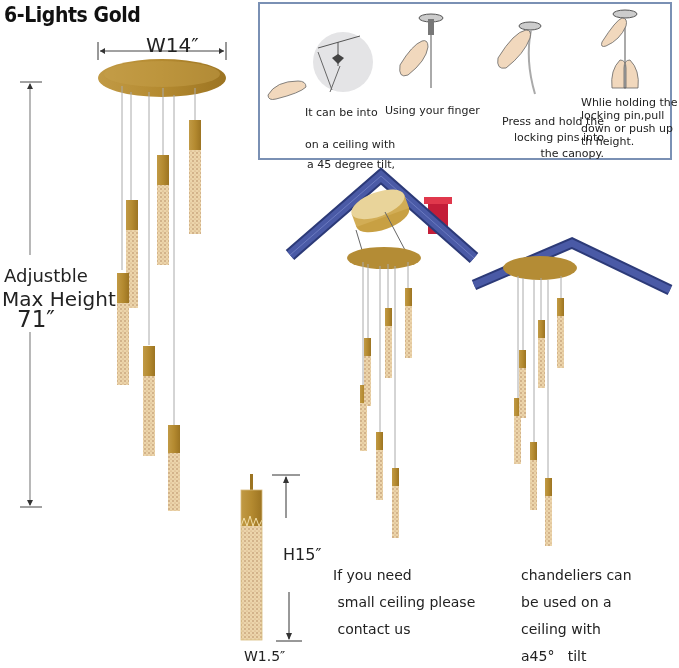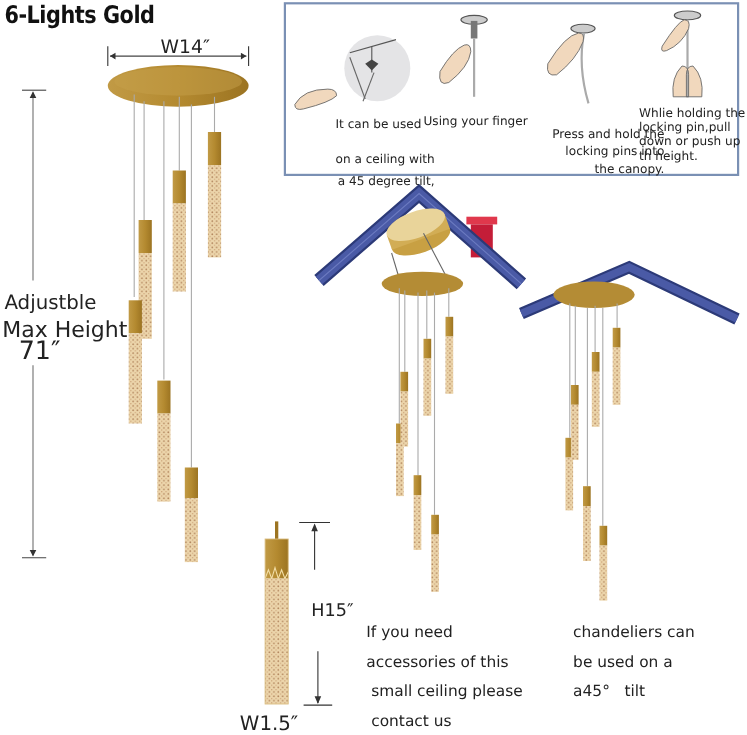--- a/index.html
+++ b/index.html
@@ -16,21 +16,21 @@
 <body>
 
 <div class="abs title">6-Lights Gold</div>
 
 <svg style="left:0;top:0;width:679px;height:668px;pointer-events:none">
   <line x1="98" y1="42" x2="98" y2="60" stroke="#333" stroke-width="1"></line>
   <line x1="226" y1="42" x2="226" y2="60" stroke="#333" stroke-width="1"></line>
   <line x1="100" y1="51" x2="224" y2="51" stroke="#444" stroke-width="1"></line>
   <path d="M100 51 l5 -3 v6z M224 51 l-5 -3 v6z" fill="#333"></path>
 </svg>
-<div class="abs dim-text" style="left:146px;top:33px;font-size:17px;">W14″</div>
+<div class="abs dim-text" style="left:146px;top:33px;font-size:20px;">W14″</div>
 
 <svg style="left:0;top:0;width:679px;height:668px;pointer-events:none">
   <line x1="20" y1="82" x2="42" y2="82" stroke="#444"></line>
   <line x1="20" y1="507" x2="42" y2="507" stroke="#444"></line>
   <line x1="30" y1="84" x2="30" y2="255" stroke="#888" stroke-width="1.2"></line>
   <line x1="30" y1="332" x2="30" y2="505" stroke="#888" stroke-width="1.2"></line>
   <path d="M30 83 l-3 6 h6z M30 506 l-3 -6 h6z" fill="#333"></path>
 </svg>
 <div class="abs dim-text" style="left:4px;top:265px;font-size:18px;">Adjustble</div>
 <div class="abs dim-text" style="left:2px;top:287px;font-size:20px;">Max Height</div>
@@ -110,21 +110,21 @@
 
   <g>
     <ellipse cx="625" cy="14" rx="12" ry="4" fill="#ccc" stroke="#555"></ellipse>
     <line x1="625" y1="18" x2="625" y2="88" stroke="#aaa" stroke-width="2"></line>
     <path d="M602 42 q14 -22 20 -24 q6 0 4 8 q-6 14 -20 20 q-6 2 -4 -4z" fill="#f1d8bd" stroke="#666" stroke-width="0.8"></path>
     <path d="M612 88 q-2 -18 8 -28 q6 0 6 8 v20z M638 88 q2 -18 -8 -28 q-6 0 -6 8 v20z" fill="#f1d8bd" stroke="#666" stroke-width="0.8"></path>
   </g>
 </svg>
 
 <div class="abs step-text" style="left:305px;top:105px;">
-  <div>It can be used</div>
+  <div>It can be into</div>
   <div style="margin-top:16px">on a ceiling with</div>
   <div style="margin-top:4px;padding-left:2px">a 45 degree tilt,</div>
 </div>
 <div class="abs step-text" style="left:385px;top:103px;">Using your finger</div>
 <div class="abs step-text" style="left:476px;top:114px;text-align:right;width:128px;">
   <div>Press and hold the</div>
   <div>locking pins into</div>
   <div>the canopy.</div>
 </div>
 <div class="abs step-text" style="left:581px;top:96px;line-height:13px;">
@@ -215,25 +215,25 @@
   <rect x="241" y="490" width="21" height="150" fill="none" stroke="#d8bb7e" stroke-width="0.8"></rect>
 </svg>
 <svg style="left:0;top:0;width:679px;height:668px;pointer-events:none">
   <line x1="272" y1="475" x2="300" y2="475" stroke="#333"></line>
   <line x1="276" y1="641" x2="302" y2="641" stroke="#333"></line>
   <line x1="286" y1="477" x2="286" y2="518" stroke="#333"></line>
   <line x1="289" y1="592" x2="289" y2="639" stroke="#333"></line>
   <path d="M286 476 l-3 7 h6z M289 640 l-3 -7 h6z" fill="#333"></path>
 </svg>
 <div class="abs dim-text" style="left:283px;top:545px;font-size:16px;">H15″</div>
-<div class="abs dim-text" style="left:218px;top:648px;font-size:18px;">W1.5″</div>
+<div class="abs dim-text" style="left:244px;top:648px;font-size:14px;">W1.5″</div>
 
 <div class="abs bottom-text" style="left:333px;top:562px;">
   <div>If you need</div>
-  <div>accessories of this</div>
   <div style="white-space:pre"> small ceiling please</div>
   <div style="white-space:pre"> contact us</div>
 </div>
 <div class="abs bottom-text" style="left:521px;top:562px;">
   <div>chandeliers can</div>
   <div>be used on a</div>
+  <div>ceiling with</div>
   <div style="white-space:pre">a45°   tilt</div>
 </div>
 
 </body></html>

